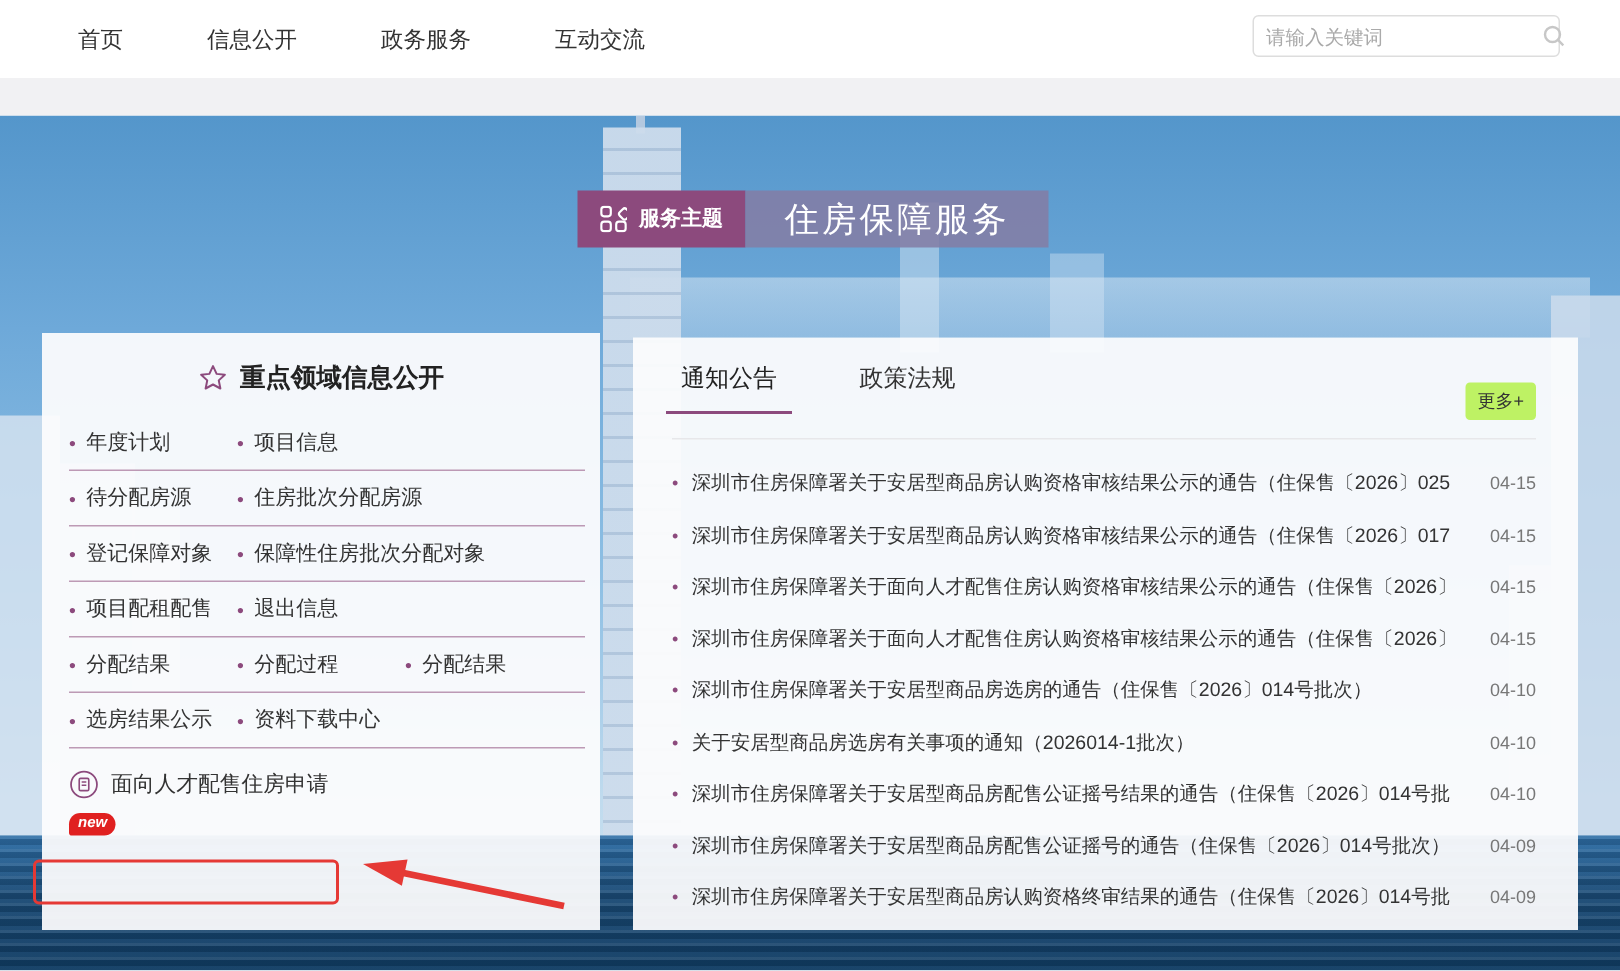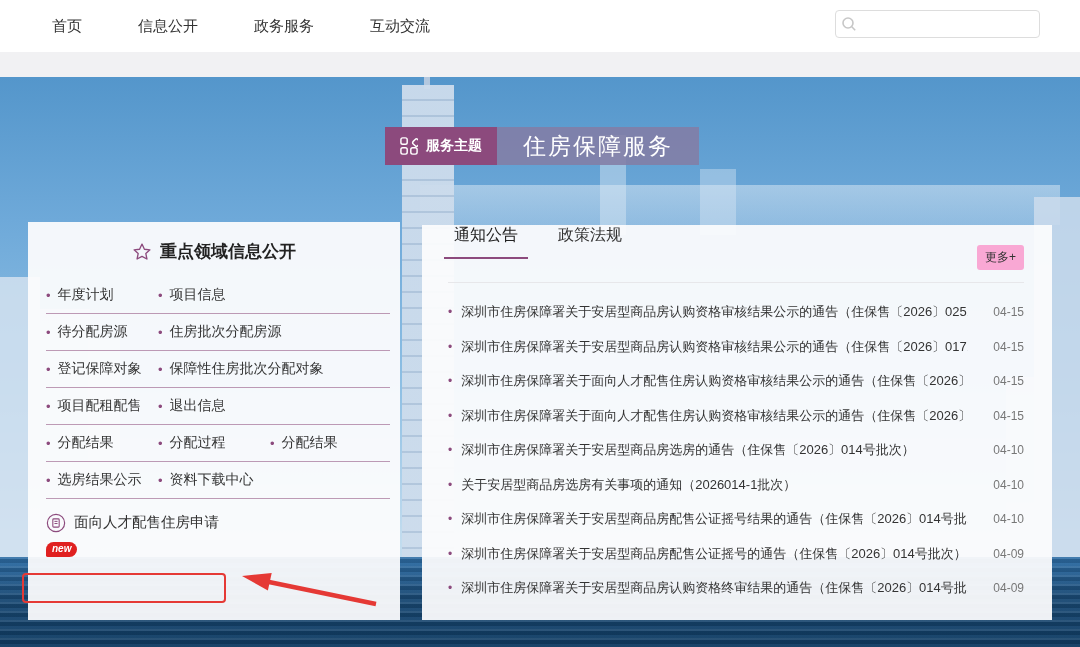--- a/index.html
+++ b/index.html
@@ -52,42 +52,43 @@
   .dot { color:#8c4a7d; margin-right:7px; font-size:13px; }
   .lp-div { height:1px; background:rgba(140,74,122,0.55); margin:0 10px 0 18px; }
   .lp-apps { margin-top:10px; padding-left:18px; position:relative; }
   .app-row { display:flex; align-items:center; height:27px; font-size:14.5px; color:#333; cursor:pointer; white-space:nowrap; }
   .app-icon { width:20px; height:20px; margin-right:8px; flex:0 0 auto; }
   .badge-new { background:#e02020; color:#fff; font-size:10px; font-style:italic; font-weight:bold; border-radius:8px 8px 8px 2px; padding:2px 6px 3px; margin-right:8px; line-height:1; }
   .hl-box { position:absolute; left:-6px; top:64px; width:204px; height:30px; border:2px solid #e53935; border-radius:4px; pointer-events:none; }
   .arrow-svg { position:absolute; left:210px; top:58px; pointer-events:none; }
 
   .right-panel { left:422px; top:148px; width:630px; height:395px; padding:0 28px 0 26px; }
-  .tabs-row { position:relative; display:flex; align-items:flex-start; height:58px; border-bottom:1px solid #e7e7ea; }
+  .tabs-row { position:relative; display:flex; align-items:center; height:68px; border-bottom:1px solid #e7e7ea;gap:15px; }
   .tab { font-size:16px; color:#333; padding:0 6px 12px; margin-right:28px; cursor:pointer; position:relative; }
   .tab.active { color:#222; }
   .tab.active::after { content:""; position:absolute; left:-4px; right:-4px; bottom:-1px; height:2px; background:#8c4a7d; }
-  .more-btn { position:absolute; right:0; bottom:12px; background:#f9a8d4; color:#333; font-size:12px; padding:4px 8px; border-radius:3px; cursor:pointer; }
+  .more-btn { position:absolute; right:0; bottom:12px; background:#bef264; color:#333; font-size:12px; padding:4px 8px; border-radius:3px; cursor:pointer; }
   .news-list { margin-top:12px; }
   .news-row { display:flex; align-items:center; height:34.5px; cursor:pointer; }
   .news-dot { color:#8c4a7d; font-size:12px; margin-right:9px; flex:0 0 auto; }
   .news-title { flex:1; font-size:13px; color:#333; white-space:nowrap; overflow:hidden; }
   .news-date { width:46px; text-align:right; font-size:12px; color:#777; flex:0 0 auto; margin-left:10px; }
 </style>
 </head>
 <body>
 
 <div class="header">
   <div class="nav">
     <div class="nav-item">首页</div>
     <div class="nav-item">信息公开</div>
     <div class="nav-item">政务服务</div>
     <div class="nav-item">互动交流</div>
   </div>
   <div class="search-wrap">
+    <input class="search-input" placeholder="请输入关键词" style="">
     <span class="search-icon">
       <svg width="16" height="16" viewBox="0 0 16 16">
           <circle cx="7" cy="7" r="5" fill="none" stroke="#c7c7c7" stroke-width="1.6"></circle>
           <line x1="10.8" y1="10.8" x2="14.2" y2="14.2" stroke="#c7c7c7" stroke-width="1.6"></line>
         </svg>
     </span>
   </div>
 </div>
 <div class="subband"></div>
 

